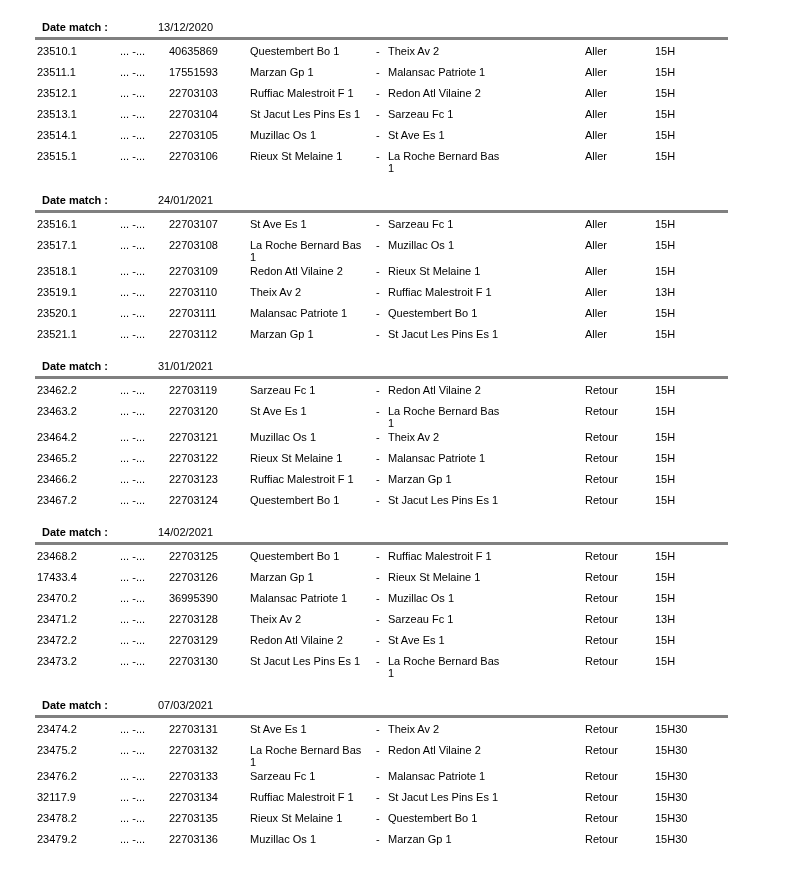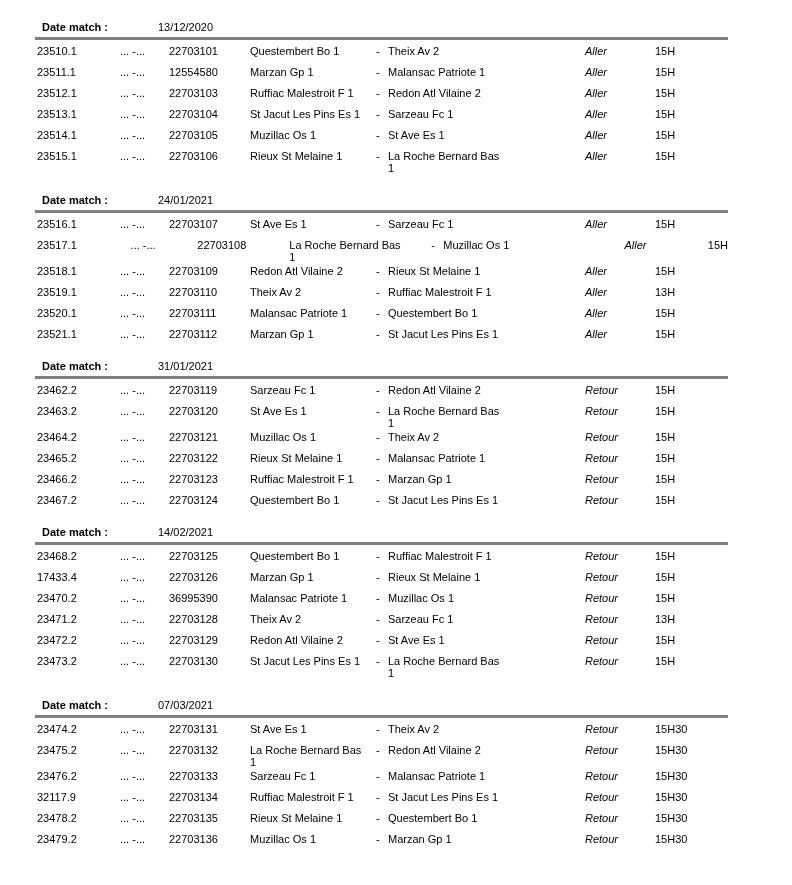--- a/index.html
+++ b/index.html
@@ -44,54 +44,54 @@
     margin-bottom: 9px;
   }
   .c-id   { width: 85px; padding-left: 2px; box-sizing: border-box; }
   .c-dots { width: 49px; }
   .c-code { width: 81px; }
   .c-home { width: 126px; }
   .c-home .team { display: block; width: 114px; }
   .c-away { width: 209px; display: flex; align-items: flex-start; }
   .c-away .dash { width: 12px; }
   .c-away .team { display: block; width: 114px; }
-  .c-leg  { width: 70px; font-style: italic; }
+  .c-leg  { width: 70px; }
   .c-time { flex: 1; }
 </style>
 </head>
 <body>
 
 <div class="page">
   <div id="sections">
   <section class="section">
     <div class="sec-header">
       <span class="sec-label">Date match :</span>
       <span class="sec-date">13/12/2020</span>
     </div>
     <div class="rule"></div>
     <div class="rows">
   <div class="row">
     <span class="c-id">23510.1</span>
     <span class="c-dots">... -...</span>
-    <span class="c-code">22703101</span>
+    <span class="c-code">40635869</span>
     <span class="c-home">
       <span class="team">Questembert Bo 1</span>
     </span>
     <span class="c-away">
       <span class="dash">-</span>
       <span class="team">Theix Av 2</span>
     </span>
     <span class="c-leg">Aller</span>
     <span class="c-time">15H</span>
   </div>
 
   <div class="row">
     <span class="c-id">23511.1</span>
     <span class="c-dots">... -...</span>
-    <span class="c-code">12554580</span>
+    <span class="c-code">17551593</span>
     <span class="c-home">
       <span class="team">Marzan Gp 1</span>
     </span>
     <span class="c-away">
       <span class="dash">-</span>
       <span class="team">Malansac Patriote 1</span>
     </span>
     <span class="c-leg">Aller</span>
     <span class="c-time">15H</span>
   </div>
@@ -173,21 +173,21 @@
       <span class="team">St Ave Es 1</span>
     </span>
     <span class="c-away">
       <span class="dash">-</span>
       <span class="team">Sarzeau Fc 1</span>
     </span>
     <span class="c-leg">Aller</span>
     <span class="c-time">15H</span>
   </div>
 
-  <div class="row" style="margin-bottom: 2px; gap: 28px;">
+  <div class="row" style="margin-bottom: 2px;">
     <span class="c-id">23517.1</span>
     <span class="c-dots">... -...</span>
     <span class="c-code">22703108</span>
     <span class="c-home">
       <span class="team">La Roche Bernard Bas 1</span>
     </span>
     <span class="c-away">
       <span class="dash">-</span>
       <span class="team">Muzillac Os 1</span>
     </span>

